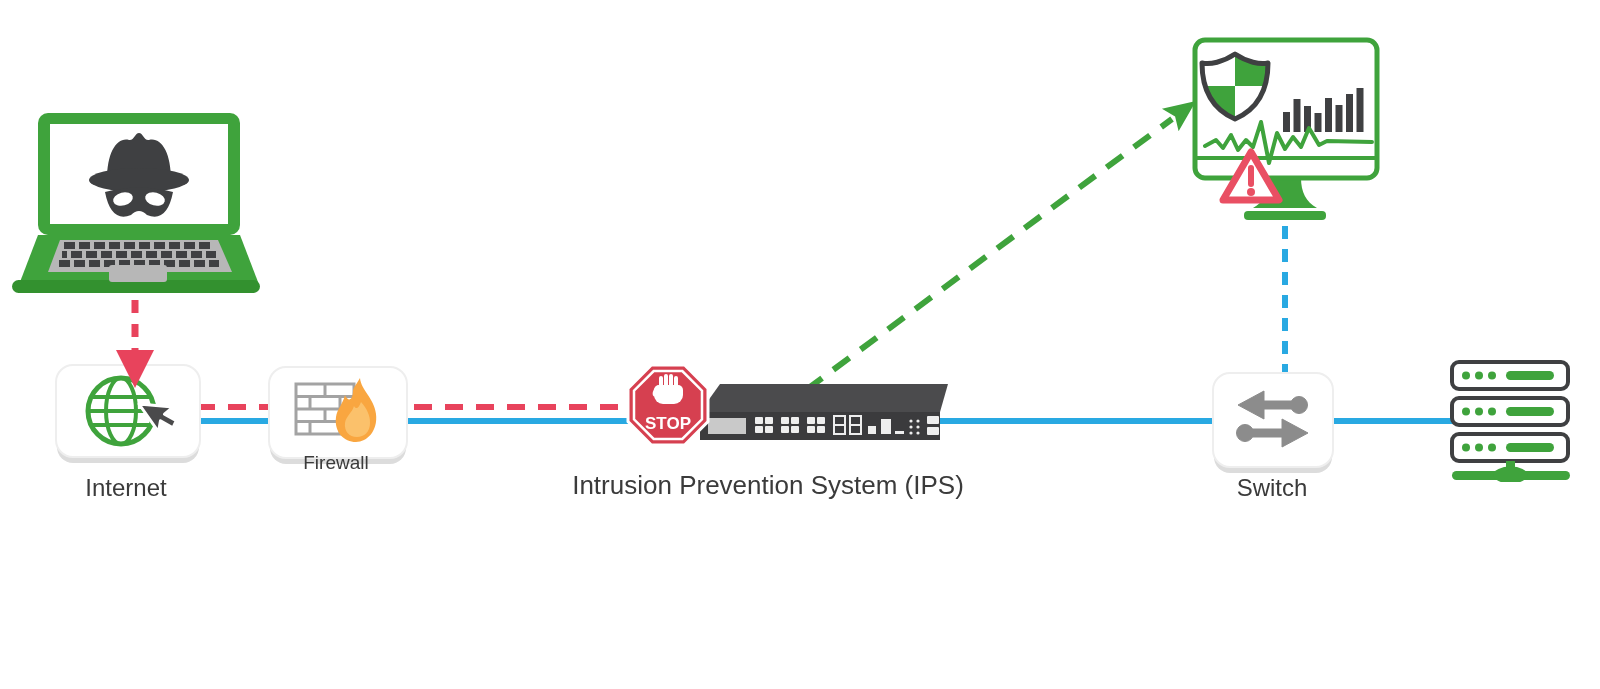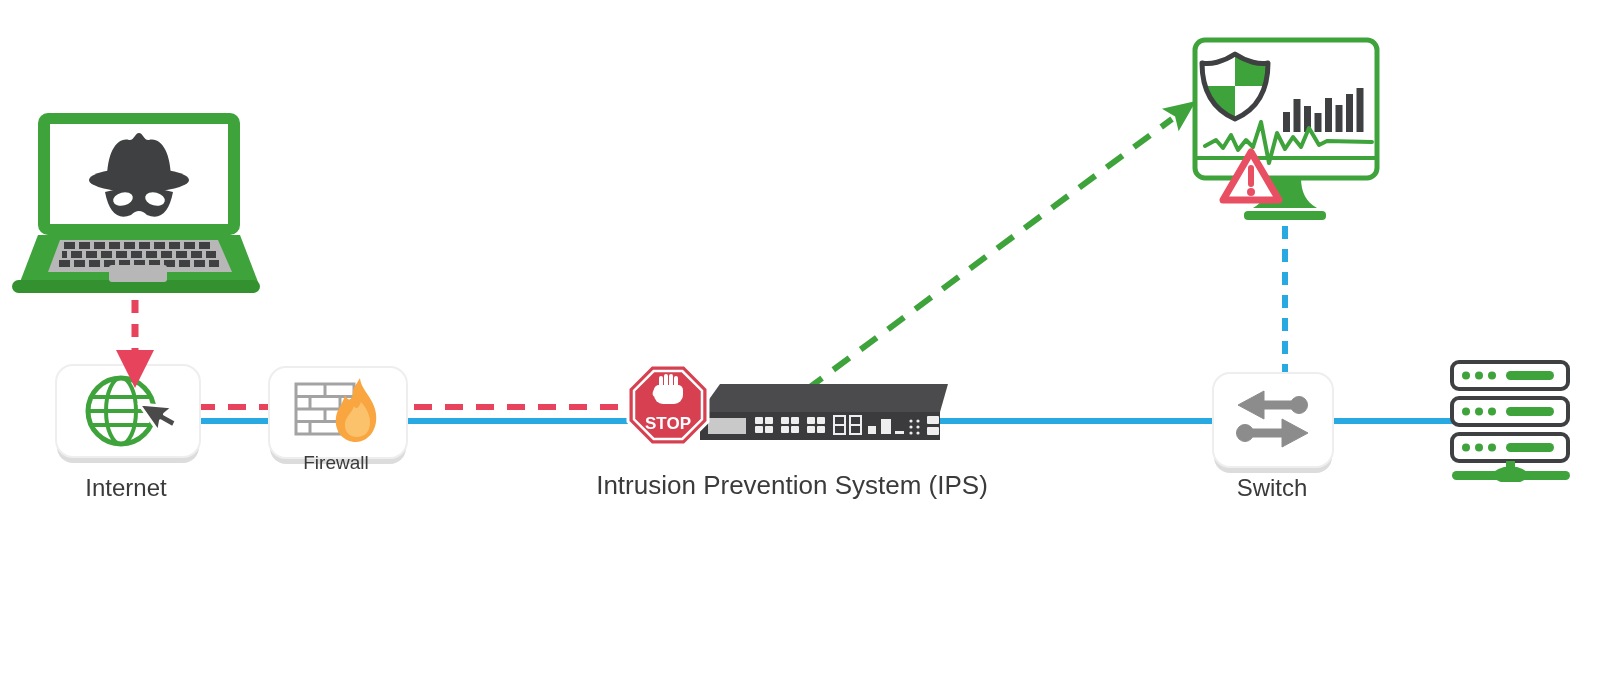--- a/index.html
+++ b/index.html
@@ -135,21 +135,21 @@
       <rect x="33" y="13" width="4" height="11" rx="2"></rect>
       <rect x="38" y="11" width="4" height="13" rx="2"></rect>
       <rect x="43" y="11" width="4" height="13" rx="2"></rect>
       <rect x="48" y="13" width="4" height="11" rx="2"></rect>
       <ellipse cx="30.5" cy="28" rx="3" ry="6" transform="rotate(28 30.5 28)"></ellipse>
       <path d="M33,22 h19 a5 5 0 0 1 5 5 v5 a9 9 0 0 1 -9 9 h-11 a9 9 0 0 1 -9 -9 v-5 a5 5 0 0 1 5 -5 Z"></path>
     </g>
     <text x="42" y="66" text-anchor="middle" fill="#ffffff" font-family="Liberation Sans, sans-serif" font-size="17" font-weight="bold">STOP</text>
   </svg>
 
-  <div class="node-label lbl-xl" style="left:592px;top:462px;width:400px">Intrusion Prevention System (IPS)</div>
+  <div class="node-label lbl-xl" style="left:568px;top:462px;width:400px">Intrusion Prevention System (IPS)</div>
 
   <svg class="abs" style="left:1150px;top:32px" width="250" height="200" viewBox="0 0 250 200">
     <path d="M119,146 L151,146 C151,160 156,170 167,176 L103,176 C114,170 119,160 119,146 Z" fill="#3fa33c"></path>
     <rect x="94" y="179" width="82" height="9" rx="4" fill="#3fa33c"></rect>
     <rect x="45" y="8" width="182" height="138" rx="10" fill="#ffffff" stroke="#3fa33c" stroke-width="5"></rect>
     <line x1="46" y1="126" x2="226" y2="126" stroke="#3fa33c" stroke-width="4"></line>
     <g>
       <clipPath id="shieldClip">
         <path d="M85,22 C97,30 110,33 118,31 C118,58 108,77 85,87 C62,77 52,58 52,31 C60,33 73,30 85,22 Z"></path>
       </clipPath>

